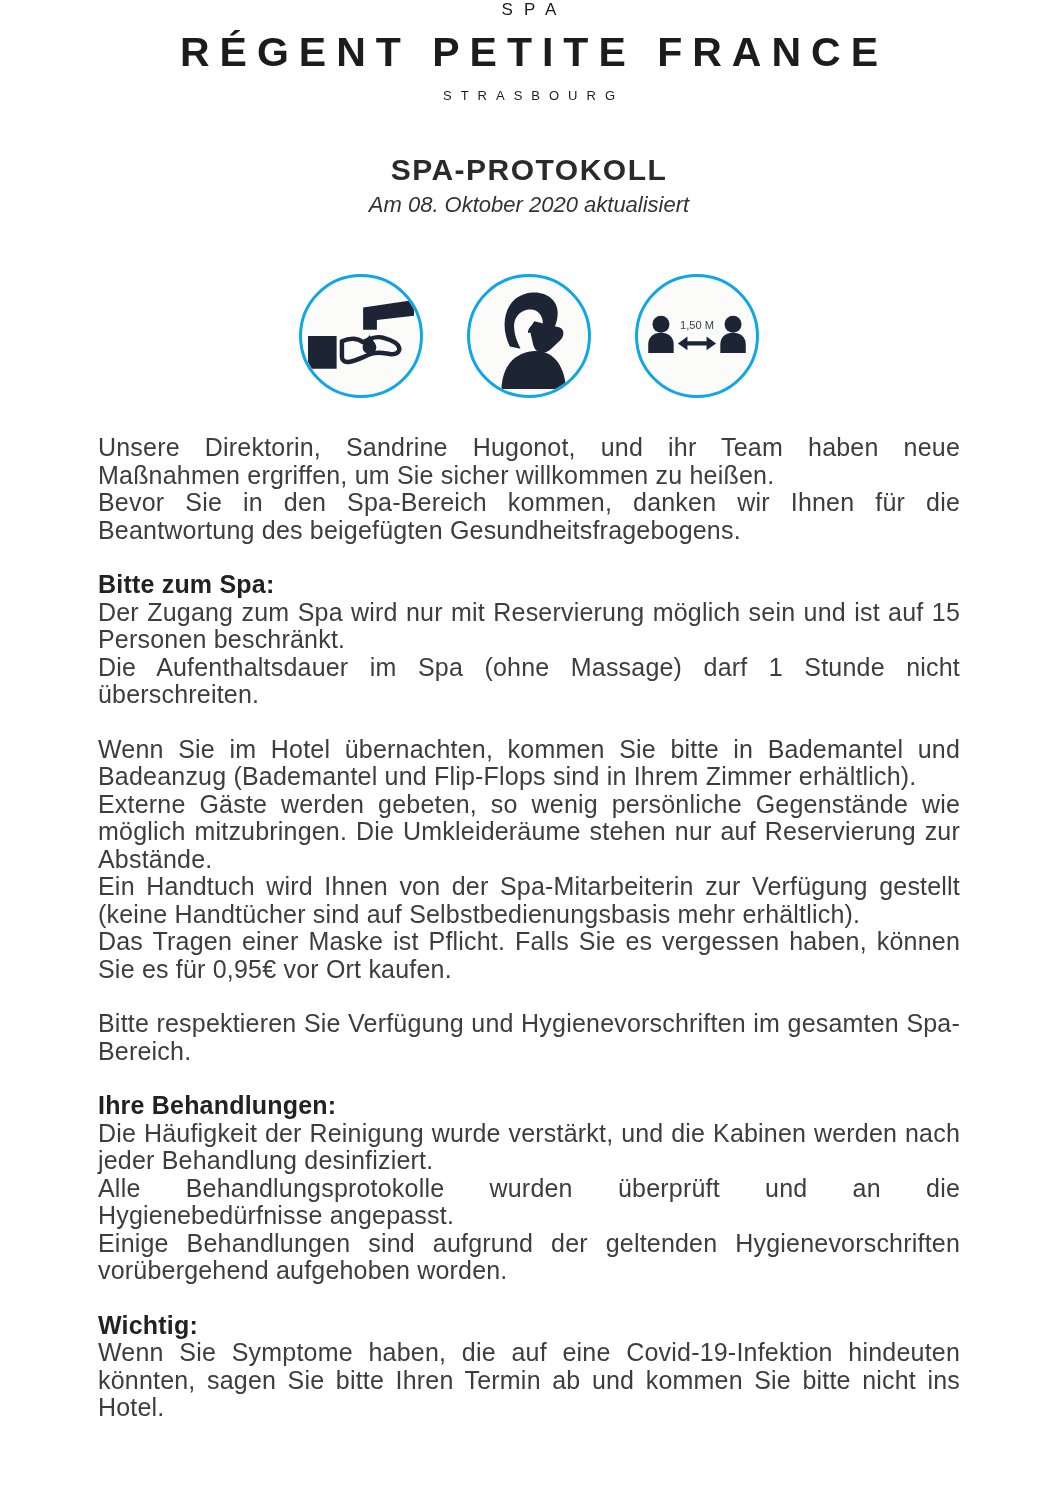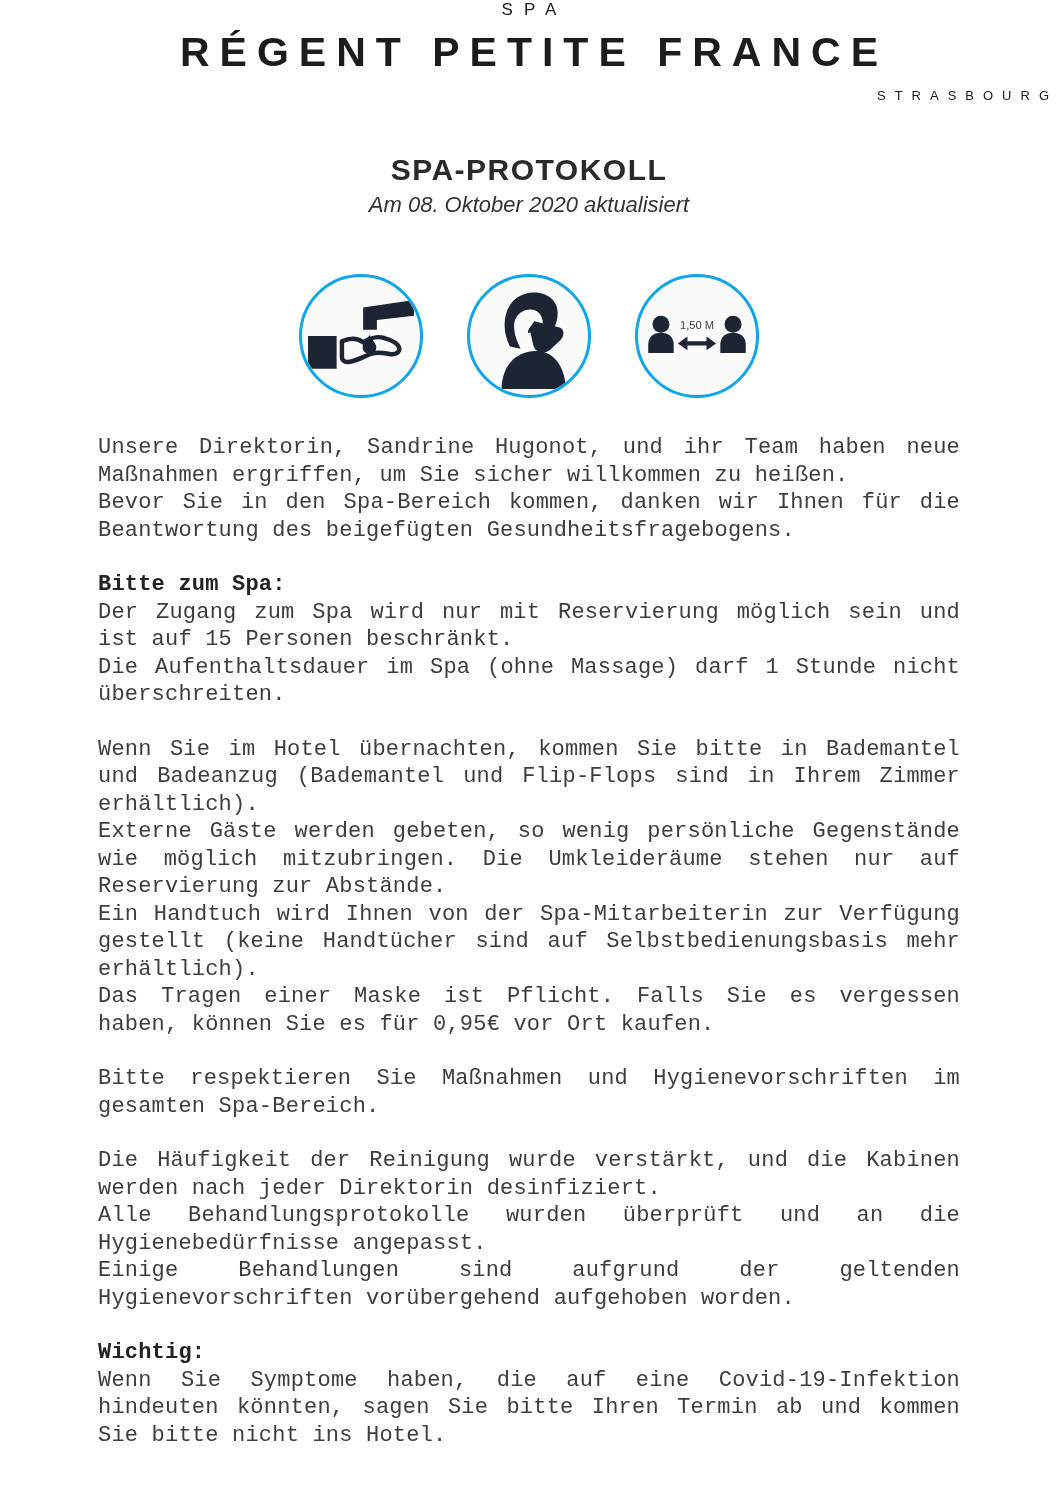--- a/index.html
+++ b/index.html
@@ -5,38 +5,38 @@
   html, body { margin: 0; padding: 0; background: #ffffff; }
   .page {
     width: 1058px; height: 1497px; margin: 0 auto; background: #ffffff;
     font-family: "Liberation Sans", sans-serif; color: #3d3d3d;
     box-sizing: border-box; overflow: hidden;
   }
   
   .logo { text-align: center; color: #1c1c1c; }
   .logo-spa { font-size: 17px; letter-spacing: 11px; text-indent: 11px; font-weight: 500; }
   .logo-name { font-size: 41px; letter-spacing: 10px; text-indent: 10px; font-weight: 700; margin-top: 9px; }
-  .logo-city { font-size: 13px; letter-spacing: 9px; text-indent: 9px; font-weight: 500; margin-top: 12px; text-align: right; }
+  .logo-city { font-size: 13px; letter-spacing: 9px; text-indent: 9px; font-weight: 500; margin-top: 12px; }
   
   .title-block { text-align: center; margin-top: 50px; color: #2a2a2a; }
   .doc-title { font-size: 30px; font-weight: 700; letter-spacing: 1.5px; margin: 0; }
   .doc-subtitle { font-size: 22px; font-style: italic; margin-top: 5px; color: #333; }
   
   .icons-row { display: flex; justify-content: center; gap: 44px; margin-top: 56px; }
   .badge {
     width: 124px; height: 124px; border-radius: 50%;
     border: 3px solid #0ea5e9; background: #fbfbfa; box-sizing: border-box;
     display: flex; align-items: center; justify-content: center; overflow: hidden;
   }
   .badge svg { width: 106px; height: 106px; display: block; }
   .ink { fill: #1d2433; }
   .stroke-ink { stroke: #1d2433; fill: none; }
   
   .doc-body { margin-top: 36px; padding: 0 98px; }
-  .doc-body p { margin: 0; font-size: 22px; line-height: 27.5px; letter-spacing: 0.2px; font-family: Liberation Mono, monospace; }
+  .doc-body p { margin: 0; font-size: 25px; line-height: 27.5px; letter-spacing: 0.2px; }
   .para { text-align: justify; }
   .heading { font-weight: 700; color: #222; }
   .spacer { height: 27px; }
 </style>
 </head>
 <body>
 
 <div class="page">
 
   <header class="logo">
@@ -93,23 +93,24 @@
       <div class="spacer"></div>
       <p class="heading">Bitte zum Spa:</p>
       <p class="para">Der Zugang zum Spa wird nur mit Reservierung möglich sein und ist auf 15 Personen beschränkt.</p>
       <p class="para">Die Aufenthaltsdauer im Spa (ohne Massage) darf 1 Stunde nicht überschreiten.</p>
       <div class="spacer"></div>
       <p class="para">Wenn Sie im Hotel übernachten, kommen Sie bitte in Bademantel und Badeanzug (Bademantel und Flip-Flops sind in Ihrem Zimmer erhältlich).</p>
       <p class="para">Externe Gäste werden gebeten, so wenig persönliche Gegenstände wie möglich mitzubringen. Die Umkleideräume stehen nur auf Reservierung zur Abstände.</p>
       <p class="para">Ein Handtuch wird Ihnen von der Spa-Mitarbeiterin zur Verfügung gestellt (keine Handtücher sind auf Selbstbedienungsbasis mehr erhältlich).</p>
       <p class="para">Das Tragen einer Maske ist Pflicht. Falls Sie es vergessen haben, können Sie es für 0,95€ vor Ort kaufen.</p>
       <div class="spacer"></div>
-      <p class="para">Bitte respektieren Sie Maßnahmen und Hygienevorschriften im gesamten Spa-Bereich.</p>
+      <p class="para">Bitte respektieren Sie Verfügung und Hygienevorschriften im gesamten Spa-Bereich.</p>
       <div class="spacer"></div>
-      <p class="para">Die Häufigkeit der Reinigung wurde verstärkt, und die Kabinen werden nach jeder Direktorin desinfiziert.</p>
+      <p class="heading">Ihre Behandlungen:</p>
+      <p class="para">Die Häufigkeit der Reinigung wurde verstärkt, und die Kabinen werden nach jeder Behandlung desinfiziert.</p>
       <p class="para">Alle Behandlungsprotokolle wurden überprüft und an die Hygienebedürfnisse angepasst.</p>
       <p class="para">Einige Behandlungen sind aufgrund der geltenden Hygienevorschriften vorübergehend aufgehoben worden.</p>
       <div class="spacer"></div>
       <p class="heading">Wichtig:</p>
       <p class="para">Wenn Sie Symptome haben, die auf eine Covid-19-Infektion hindeuten könnten, sagen Sie bitte Ihren Termin ab und kommen Sie bitte nicht ins Hotel.</p>
     </main>
 
 </div>
 
 </body></html>

